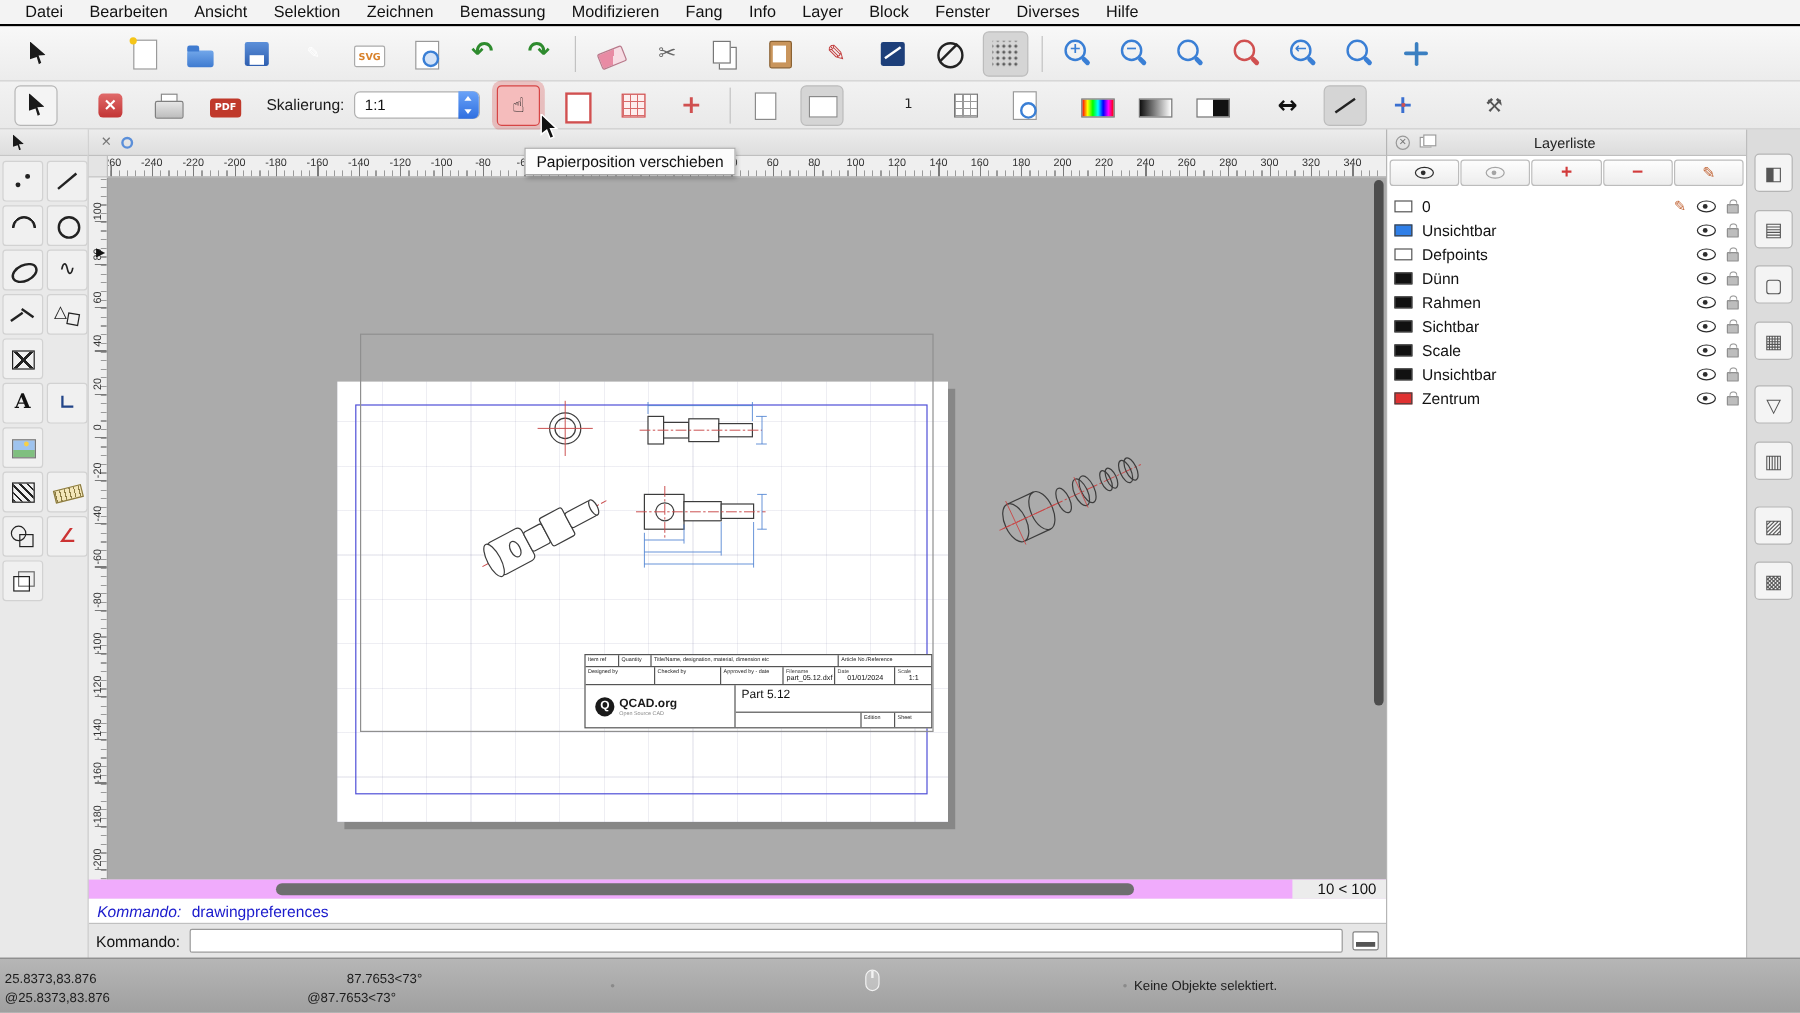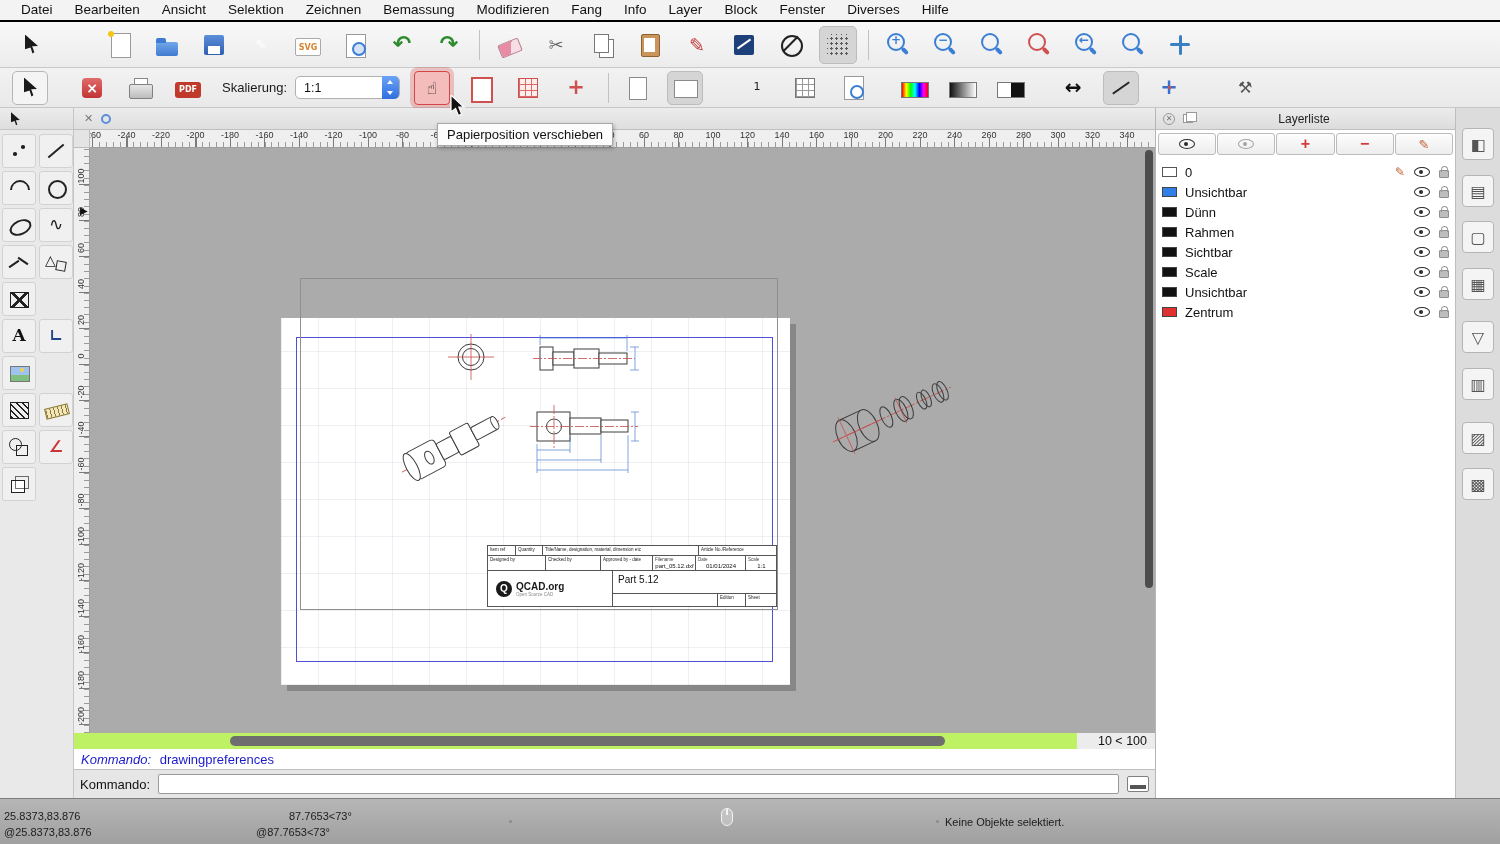--- a/index.html
+++ b/index.html
@@ -271,21 +271,21 @@
   .logo-main { font-size:10px; font-weight:bold; color:#1a1a1a; }
   .logo-sub { font-size:4.5px; color:#888; }
   .tbc.titlecell { padding:0; display:flex; flex-direction:column; }
   .part-title { font-size:10px; color:#111; padding:3px 0 0 5px; flex:1; }
   .ed-row { display:flex; height:13px; border-top:1px solid #555; }
   .ed-row .spacer { flex:1; border-right:1px solid #555; }
   .ed-row .edlbl { width:28px; padding-top:1px; }
   .ed-row .edlbl.last { width:30px; flex:none; }
 
   
-  #scrollstrip { position:absolute; left:74px; top:733px; width:1081px; height:16px; background:#bef264;
+  #scrollstrip { position:absolute; left:74px; top:733px; width:1081px; height:16px; background:#f0abfc;
     display:flex; align-items:center; }
   #hscroll-track { position:relative; flex:1; height:16px; }
   #hscroll-thumb { position:absolute; left:156px; top:3px; width:715px; height:10px; background:#6e6e6e;
     border-radius:5px; }
   #zoom-indicator { width:78px; text-align:right; padding-right:8px; font-size:12.5px; color:#111;
     background:#ececec; height:16px; line-height:16px; }
   #cmd-history { position:absolute; left:74px; top:749px; width:1081px; height:21px; background:#fff;
     border-bottom:1px solid #c0c0c0; font-size:13px; line-height:21px; padding-left:7px; color:#1a1acc; }
   .cmd-hist-label { font-style:italic; margin-right:5px; }
   #cmd-row { position:absolute; left:74px; top:770px; width:1081px; height:28px; background:#e6e6e6;
@@ -834,20 +834,28 @@
         </div>
         <div class="layer-row">
           <span class="swatch" style="background: rgb(47, 127, 232);"></span>
           <span class="lname">Unsichtbar</span>
           <span class="licons">
             <span class="eye"></span>
             <span class="lock"></span>
           </span>
         </div>
         <div class="layer-row">
+          <span class="swatch outline" style="background: rgb(255, 255, 255);"></span>
+          <span class="lname">Defpoints</span>
+          <span class="licons">
+            <span class="eye"></span>
+            <span class="lock"></span>
+          </span>
+        </div>
+        <div class="layer-row">
           <span class="swatch" style="background: rgb(17, 17, 17);"></span>
           <span class="lname">Dünn</span>
           <span class="licons">
             <span class="eye"></span>
             <span class="lock"></span>
           </span>
         </div>
         <div class="layer-row">
           <span class="swatch" style="background: rgb(17, 17, 17);"></span>
           <span class="lname">Rahmen</span>

